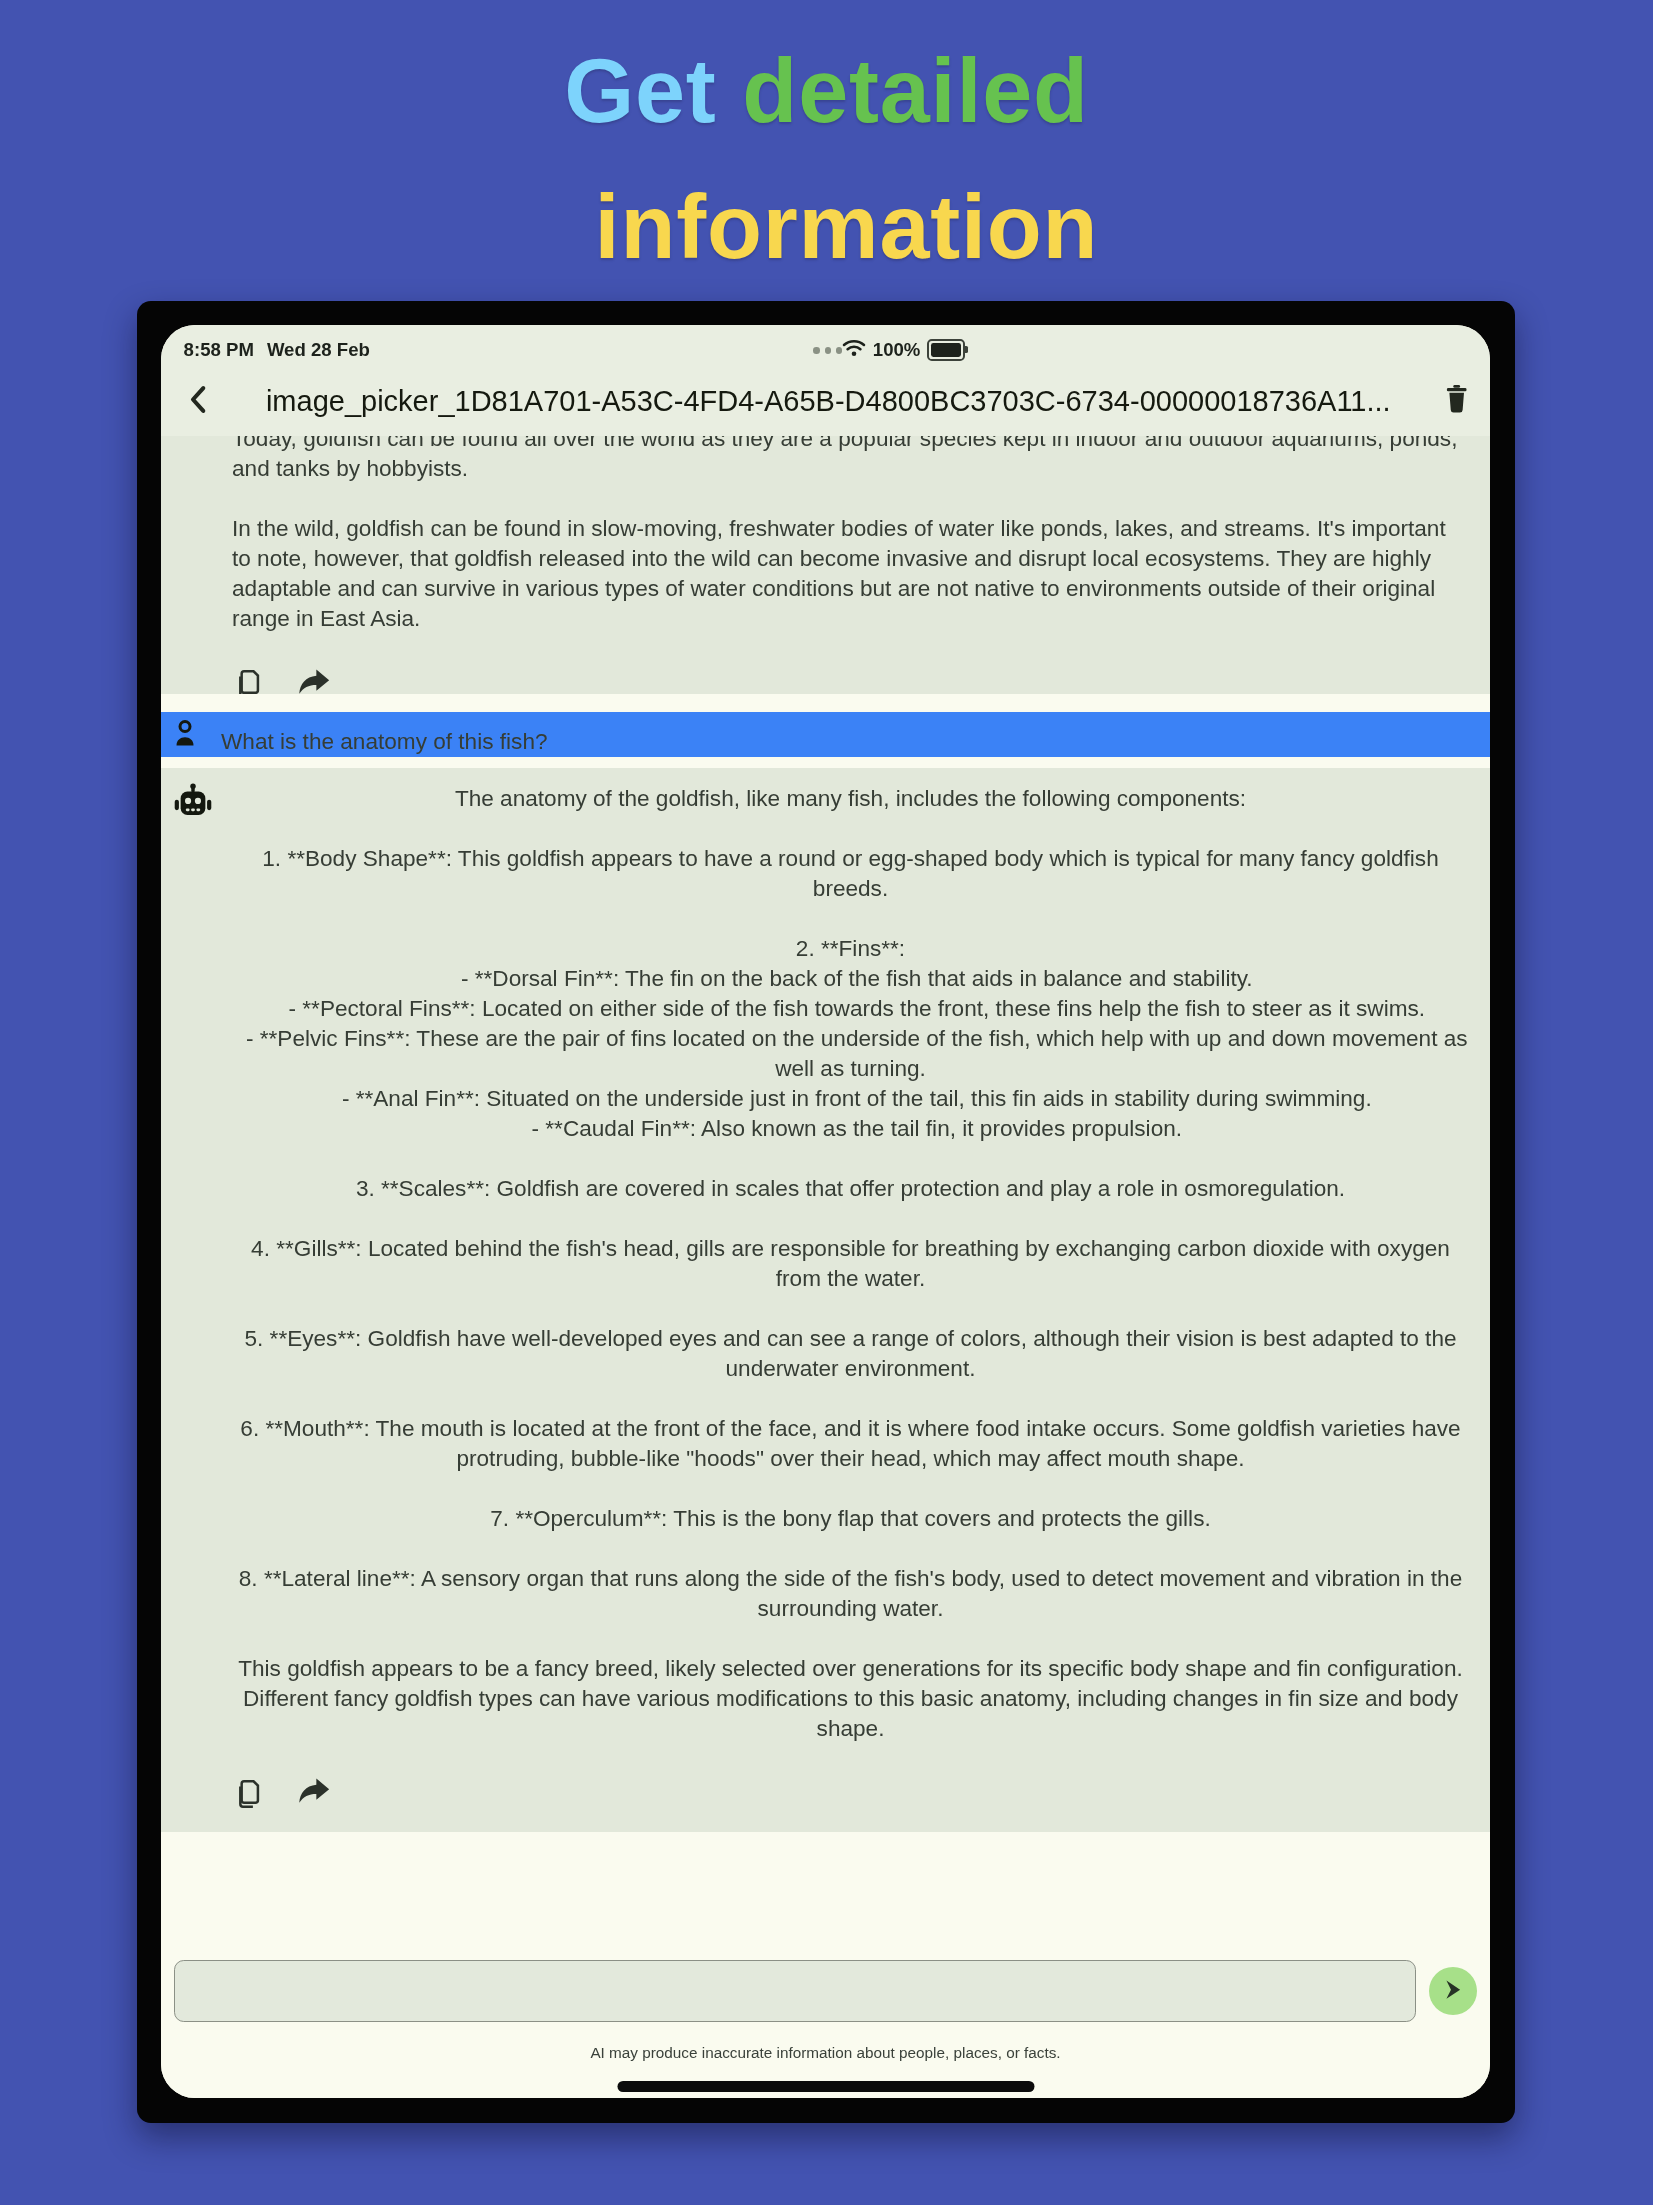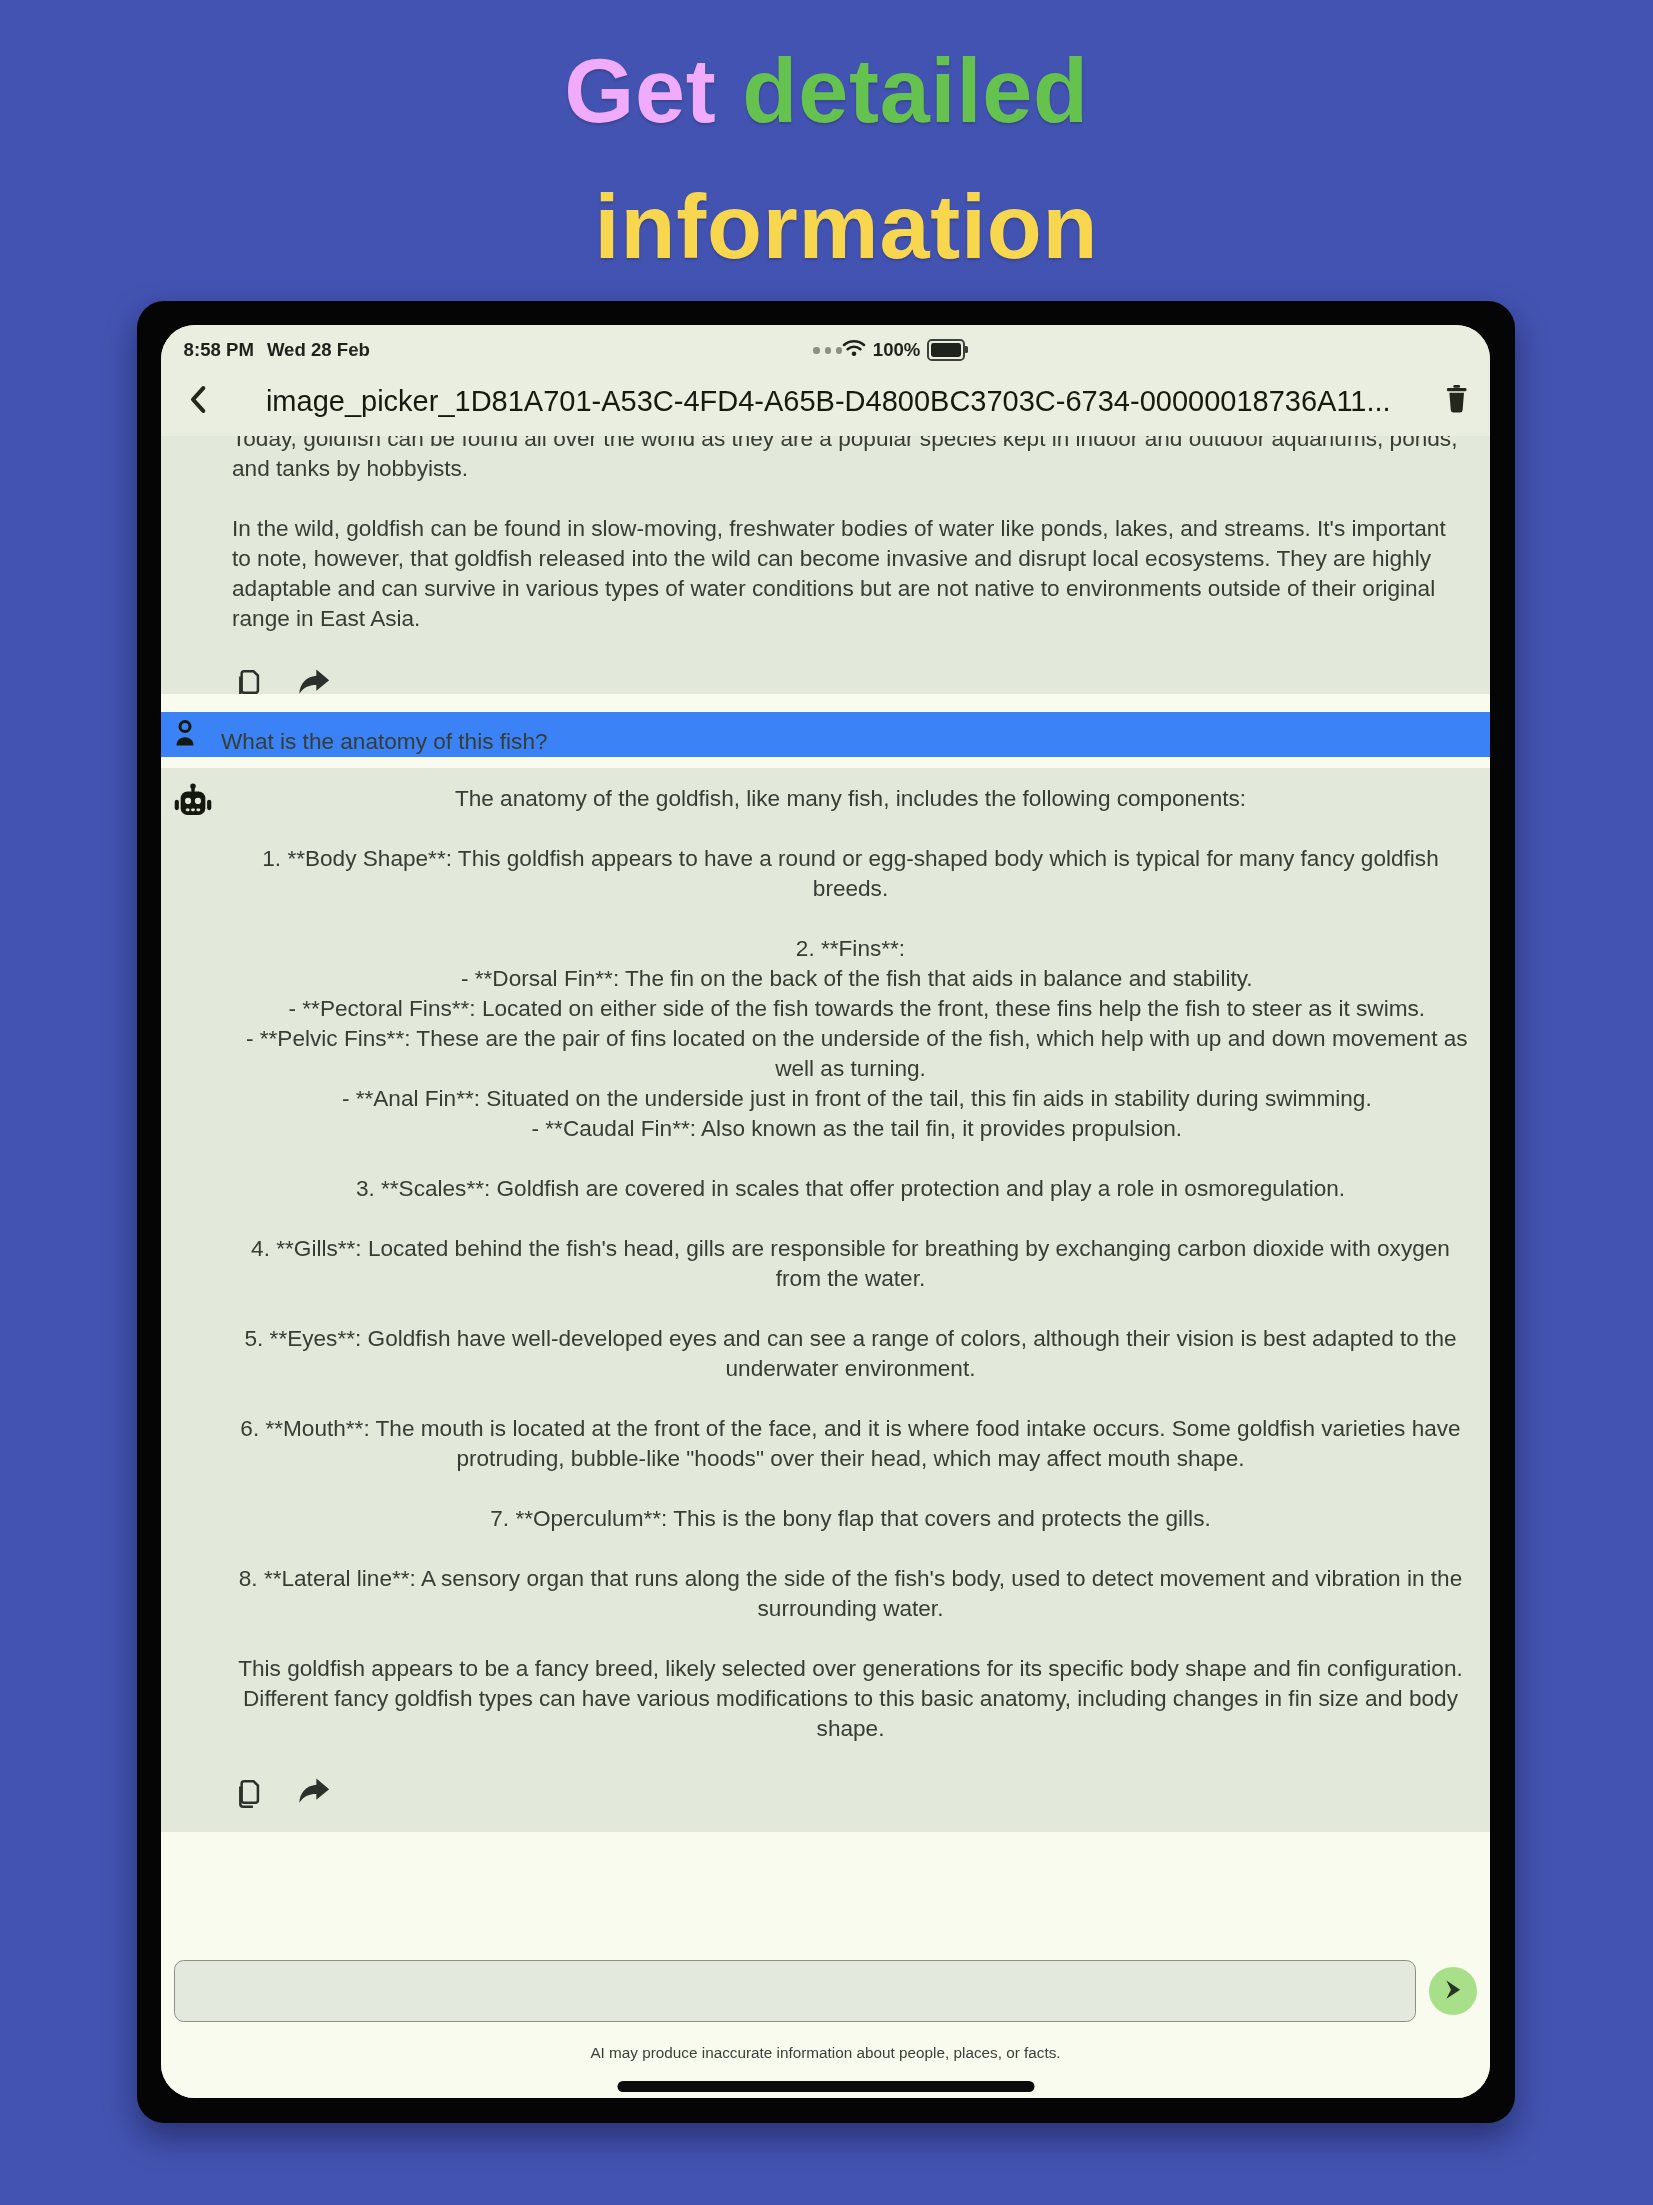--- a/index.html
+++ b/index.html
@@ -10,28 +10,28 @@
     position:relative;overflow:hidden;
   }
   
   .hero{
     position:absolute;top:22.6px;left:0;width:100%;
     text-align:center;
     font-size:90px;font-weight:700;line-height:136px;
     letter-spacing:0.8px;
     text-shadow:0 2.4px 2.4px rgba(30,30,70,.28);
   }
-  .hero .w{color:#f0abfc;}
+  .hero .w{color:#7dd3fc;}
   .hero .g{color:#66c24f;}
   .hero .y{color:#f8d74e;padding-left:40px;}
   
   .tablet{
     position:absolute;left:137px;top:301px;
     width:1378px;height:1822px;
-    background:#050505;border-radius:27px;
+    background:#050505;border-radius:14px;
     box-shadow:0 14.5px 32px rgba(10,10,40,.45);
   }
   .screen{
     position:absolute;left:24px;top:24px;
     width:1329px;height:1773px;
     background:#fafbef;border-radius:34px;
     overflow:hidden;
   }
   
   .header{background:#e9eee1;}

